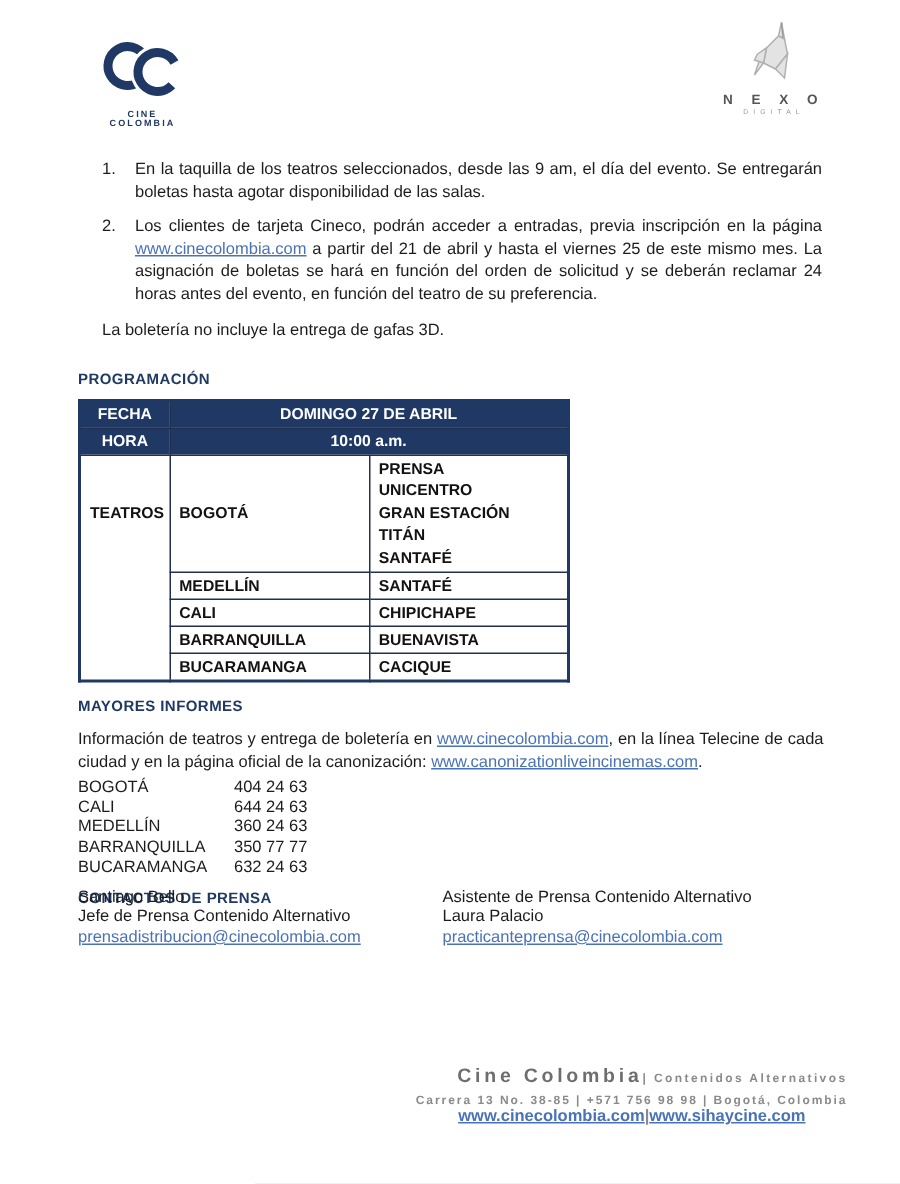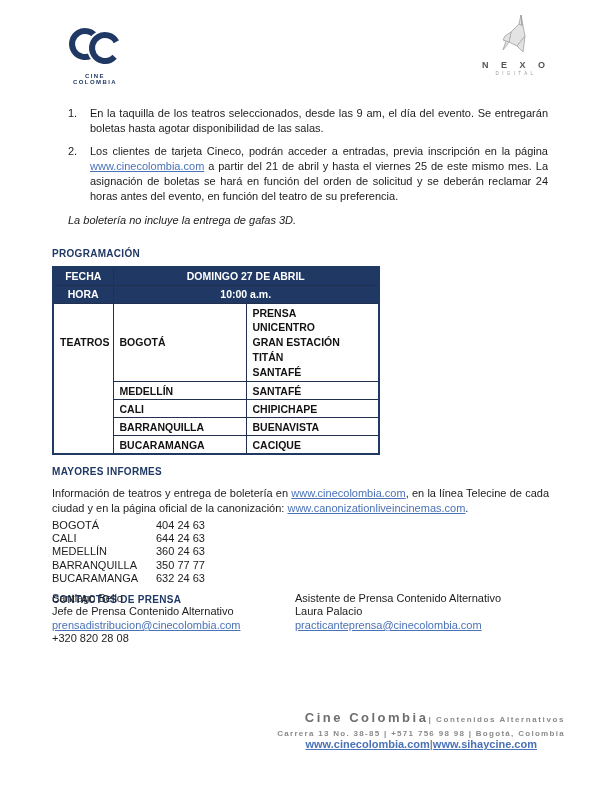--- a/index.html
+++ b/index.html
@@ -13,21 +13,21 @@
   .cc-logo { position:absolute; left:62px; top:26px; width:66px; text-align:center; }
   .cc-logo .cc-label { font-size:6px; font-weight:bold; letter-spacing:1.4px; color:#1F3864; margin-top:1px; }
   .nexo-logo { position:absolute; left:478px; top:12px; width:76px; text-align:center; }
   .nexo-logo .nexo-name { font-size:9px; font-weight:bold; letter-spacing:5px; color:#555; margin-top:2px; }
   .nexo-logo .nexo-sub { font-size:4.5px; letter-spacing:3.4px; color:#9a9a9a; margin-top:1px; }
   
   .intro { position:absolute; left:68px; top:106px; width:480px; font-size:11px; line-height:15px; }
   .intro .item { display:flex; margin-bottom:8px; }
   .intro .num { width:22px; flex:0 0 22px; }
   .intro .txt { flex:1; text-align:justify; }
-  .note { position:absolute; left:68px; top:214px; font-size:11px;font-style:italic; }
+  .note { position:absolute; left:68px; top:214px; font-size:11px; }
   
   .lnk { color:#4a72b8; text-decoration:underline; cursor:pointer; }
   
   .sec-head { position:absolute; left:52px; font-size:10px; font-weight:bold; color:#1F3864; letter-spacing:0.3px; }
   
   .prog-table { position:absolute; left:52px; top:266px; width:328px; border-collapse:collapse;
     border:2px solid #1F3864; table-layout:fixed; }
   .prog-table td { border:1.5px solid #22304f; font-size:10.5px; font-weight:bold; color:#121212;
     padding:2px 6px; vertical-align:middle; }
   .prog-table td.hdr { background:#1F3864; color:#ffffff; text-align:center; height:18px; }
@@ -163,21 +163,20 @@
     </div>
   </div>
 
   <div class="sec-head" style="top:594px;">CONTACTOS DE PRENSA</div>
 
   <div class="press">
     <div class="p-col-left">
       <div>Santiago Bello</div>
       <div>Jefe de Prensa Contenido Alternativo</div>
       <div><a class="lnk">prensadistribucion@cinecolombia.com</a></div>
-      <div>+320 820 28 08</div>
     </div>
     <div class="p-col-right">
       <div>Asistente de Prensa Contenido Alternativo</div>
       <div>Laura Palacio</div>
       <div><a class="lnk">practicanteprensa@cinecolombia.com</a></div>
     </div>
   </div>
 
   <div class="footer">
     <div>

